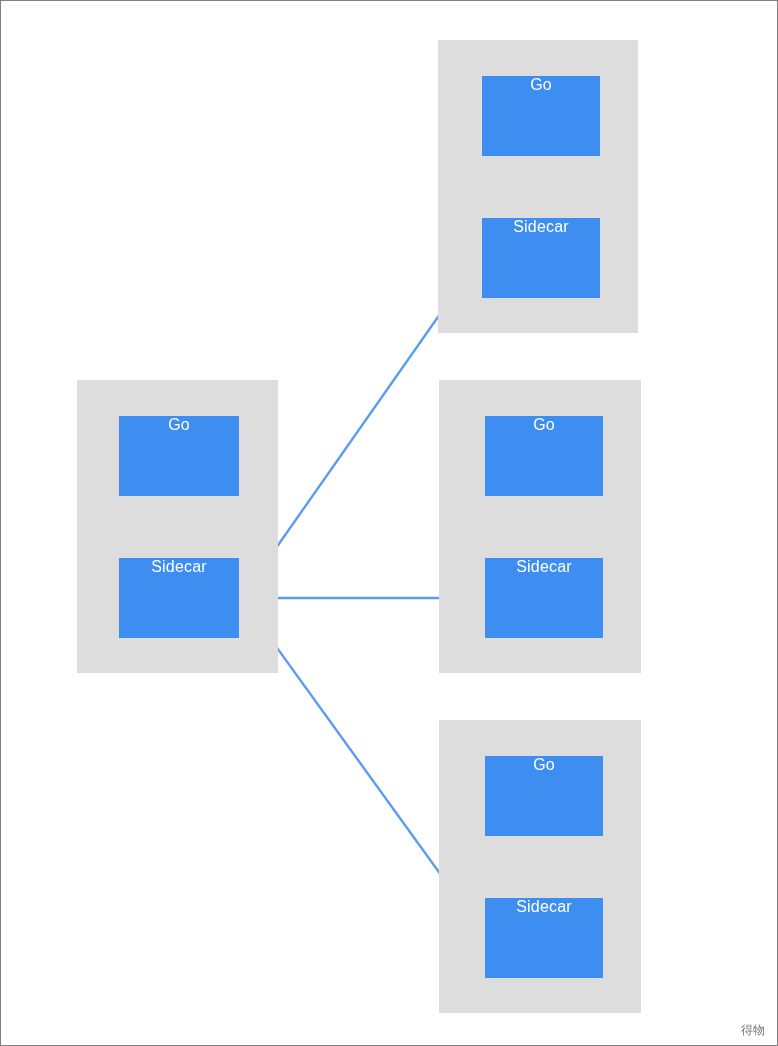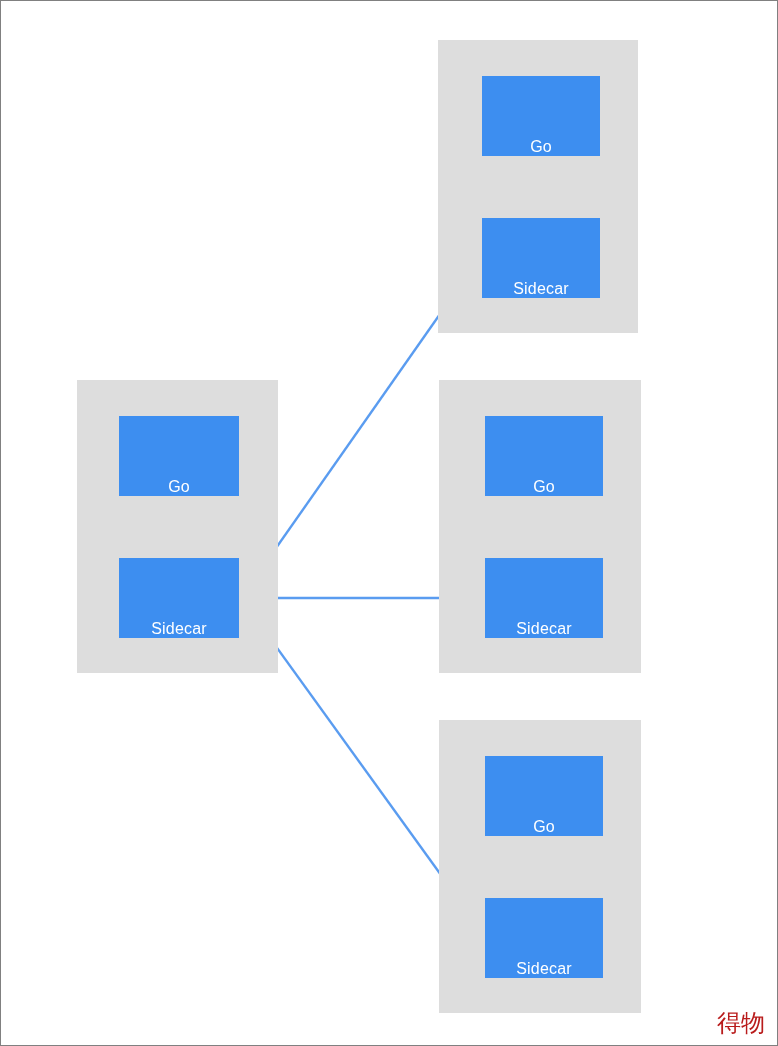--- a/index.html
+++ b/index.html
@@ -22,42 +22,42 @@
   .group {
     position: absolute;
     background: #dddddd;
     box-sizing: border-box;
   }
   .node {
     position: absolute;
     background: #3d8ef0;
     color: #ffffff;
     display: flex;
-    align-items: flex-end;
+    align-items: flex-start;
     justify-content: center;
     font-size: 16px;
     font-family: "Liberation Sans", "DejaVu Sans", sans-serif;
     letter-spacing: 0.2px;
     box-sizing: border-box;
     user-select: none;
   }
   #edges {
     position: absolute;
     left: 0;
     top: 0;
     width: 778px;
     height: 1046px;
     pointer-events: none;
   }
   .watermark {
     position: absolute;
     right: 12px;
     bottom: 6px;
-    font-size: 24px;
-    color: #b91c1c;
+    font-size: 12px;
+    color: #737373;
     font-family: "DejaVu Sans", sans-serif;
     user-select: none;
     margin-top: 25px;
   }
 </style>
 </head>
 <body>
 
 <div id="canvas">
 

